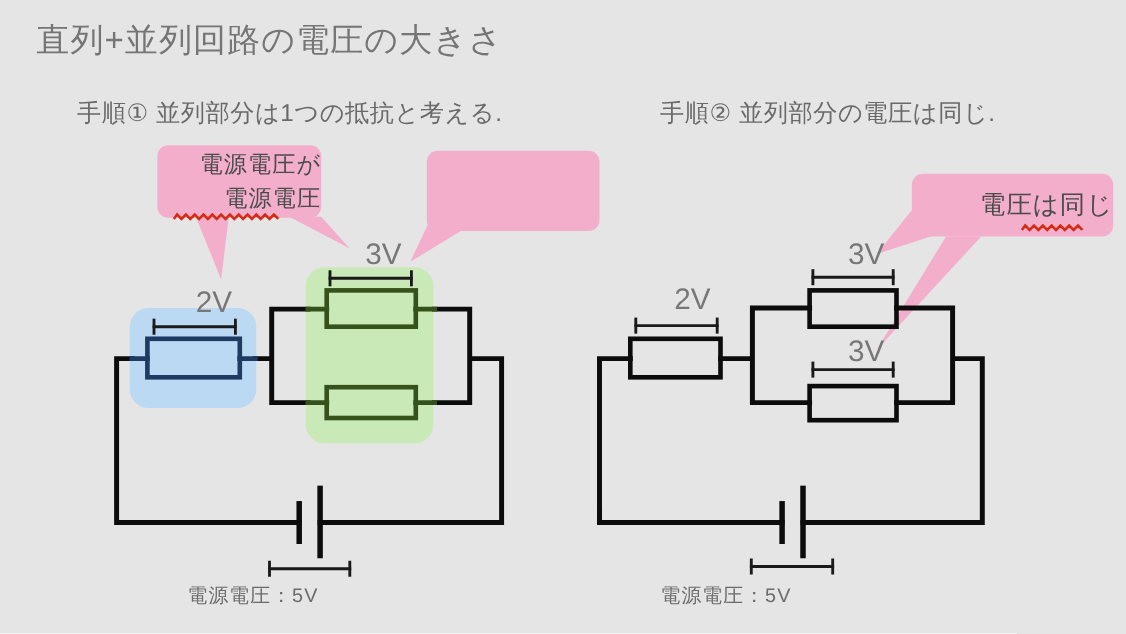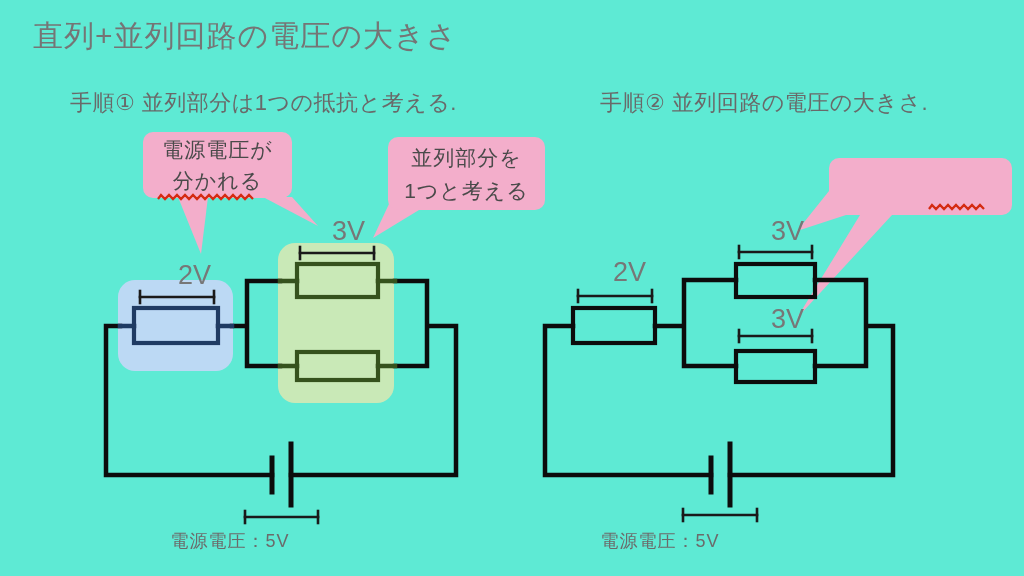--- a/index.html
+++ b/index.html
@@ -1,17 +1,17 @@
 <!DOCTYPE html>
 <html><head>
 <meta charset="utf-8">
 <style>
   html,body{margin:0;padding:0;background:#ffffff;}
   .canvas{
-    position:relative;width:1024px;height:576px;background:#5eead4;overflow:hidden;
+    position:relative;width:1024px;height:576px;background:#e5e5e5;overflow:hidden;
     font-family:"Liberation Sans","DejaVu Sans",sans-serif;
   }
   .abs{position:absolute;}
   svg.layer{position:absolute;left:0;top:0;}
   .title{
     left:33px;top:16px;font-size:30px;color:#757575;letter-spacing:1px;white-space:nowrap;
   }
   .step-label{
     top:88px;font-size:22px;color:#696969;white-space:nowrap;letter-spacing:0.5px;margin-left:12px;
   }
@@ -19,21 +19,21 @@
   .step2{left:588px;}
   .vlabel{
     font-size:27px;color:#777777;width:60px;text-align:right;white-space:nowrap;
   }
   .source-label{
     font-size:18px;color:#6b6b6b;width:220px;text-align:center;white-space:nowrap;letter-spacing:1px;
   }
   .callout-text{
     color:#4a4a4a;text-align:center;letter-spacing:1px;
   }
-  .callout-text .line{display:block;}
+  .callout-text .line{display:block;text-align:right;}
   .ct1{left:143px;top:134px;width:149px;font-size:21px;line-height:31px;}
   .ct2{left:388px;top:141px;width:157px;font-size:21px;line-height:33px;}
   .ct3{left:829px;top:172px;width:183px;font-size:23px;line-height:29px;}
 </style>
 </head>
 <body>
 
 <div class="canvas">
 
   <svg class="layer" width="1024" height="576" viewBox="0 0 1024 576">
@@ -116,29 +116,28 @@
         <line x1="683" y1="515" x2="757" y2="515"></line>
         <line x1="683" y1="509" x2="683" y2="521"></line>
         <line x1="757" y1="509" x2="757" y2="521"></line>
       </g>
     </g>
   </svg>
 
   <div class="abs title">直列+並列回路の電圧の大きさ</div>
 
   <div class="abs step-label step1">手順① 並列部分は1つの抵抗と考える.</div>
-  <div class="abs step-label step2">手順② 並列回路の電圧の大きさ.</div>
+  <div class="abs step-label step2">手順② 並列部分の電圧は同じ.</div>
 
   <div class="abs callout-text ct1">
     <span class="line">電源電圧が</span>
-    <span class="line">分かれる</span>
+    <span class="line">電源電圧</span>
   </div>
-  <div class="abs callout-text ct2">
-    <span class="line">並列部分を</span>
-    <span class="line">1つと考える</span>
+  <div class="abs callout-text ct3">
+    <span class="line">電圧は同じ</span>
   </div>
 
   <div class="abs vlabel" style="left:151px;top:260px;">2V</div>
   <div class="abs vlabel" style="left:305px;top:216px;">3V</div>
   <div class="abs source-label" style="left:120px;top:529px;">電源電圧：5V</div>
 
   <div class="abs vlabel" style="left:586px;top:257px;">2V</div>
   <div class="abs vlabel" style="left:744px;top:216px;">3V</div>
   <div class="abs vlabel" style="left:744px;top:304px;">3V</div>
   <div class="abs source-label" style="left:550px;top:529px;">電源電圧：5V</div>

